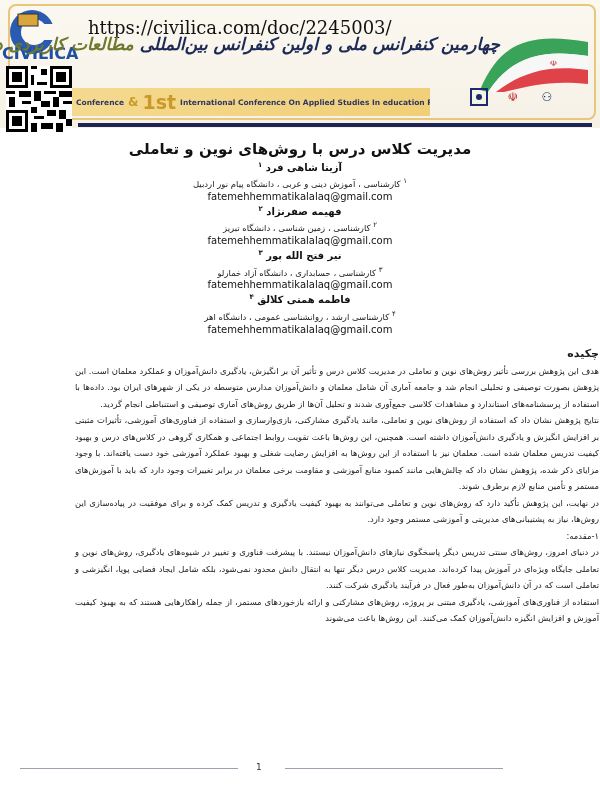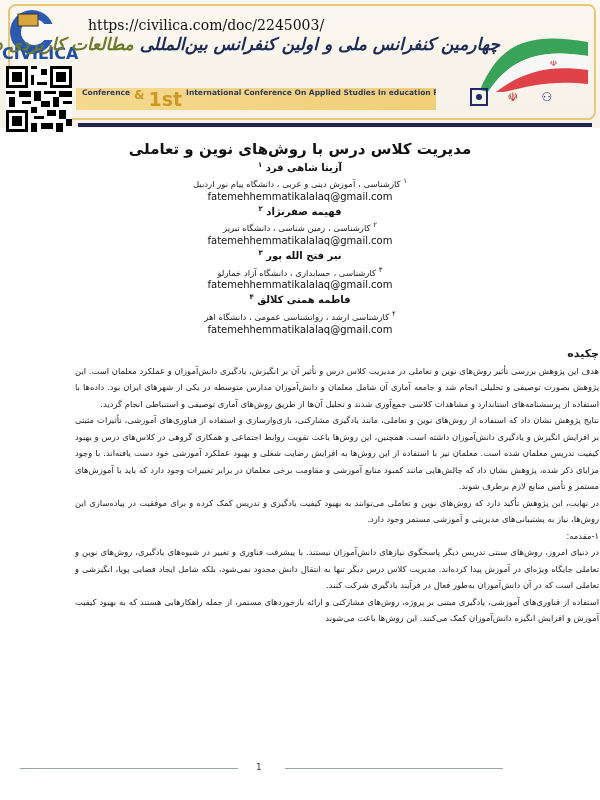--- a/index.html
+++ b/index.html
@@ -1,22 +1,22 @@
 <!DOCTYPE html>
 <html><head>
 <meta charset="utf-8">
 <style>
   html, body { margin:0; padding:0; }
   body { width:600px; height:800px; background:#ffffff; position:relative; overflow:hidden; font-family:"DejaVu Sans", sans-serif; color:#111; }
   .banner { position:absolute; left:0; top:0; width:600px; height:128px; background:linear-gradient(180deg,#fbf8f1 0%,#f6f1e6 100%); }
   .banner-border { position:absolute; left:8px; top:4px; width:588px; height:116px; border:2px solid #e8c77a; border-radius:8px; box-sizing:border-box; }
-  .url { position:absolute; left:88px; top:17px; font-family:"DejaVu Serif", serif; font-size:14px; color:#111; }
+  .url { position:absolute; left:88px; top:17px; font-family:"DejaVu Serif", serif; font-size:18px; color:#111; }
   .fa-title { position:absolute; right:100px; top:34px; width:440px; direction:rtl; text-align:right; font-family:"DejaVu Serif", serif; font-size:17px; font-style:italic; font-weight:bold; color:#1c2a55; white-space:nowrap; }
   .fa-title .accent { color:#6d7a2e; }
-  .en-strip { position:absolute; left:76px; top:88px; width:360px; height:22px; background:linear-gradient(90deg,#f4d98f,#f1cf78); display:flex; font-size:7.5px; font-weight:bold; color:#2d3762; white-space:nowrap; overflow:hidden; padding-left:6px; box-sizing:border-box; }
+  .en-strip { position:absolute; left:70px; top:88px; width:360px; height:28px; background:linear-gradient(90deg,#f4d98f,#f1cf78); display:flex; align-items:center; font-size:7.5px; font-weight:bold; color:#2d3762; white-space:nowrap; overflow:hidden; padding-left:6px; box-sizing:border-box; }
   .en-strip .amp { color:#c99a28; font-size:12px; margin:0 4px; }
   .en-strip .first { color:#c99a28; font-size:19px; margin-right:4px; }
   .dark-bar { position:absolute; left:78px; top:123px; width:514px; height:4px; background:#1f2552; }
   .flag { position:absolute; left:470px; top:12px; width:120px; height:80px; }
   .logos { position:absolute; left:470px; top:88px; display:flex; gap:18px; align-items:center; }
   .logo-box { width:18px; height:18px; border:2px solid #1c2a6b; box-sizing:border-box; position:relative; }
   .logo-box::after { content:""; position:absolute; left:4px; top:4px; width:6px; height:6px; background:#1c2a6b; border-radius:50%; }
   .logo-emblem { width:14px; height:14px; color:#c2272d; font-size:12px; line-height:14px; text-align:center; }
   .logo-people { width:18px; height:16px; color:#1c2a6b; font-size:12px; line-height:16px; text-align:center; }
   .civ-logo { position:absolute; left:4px; top:8px; width:56px; height:56px; }

